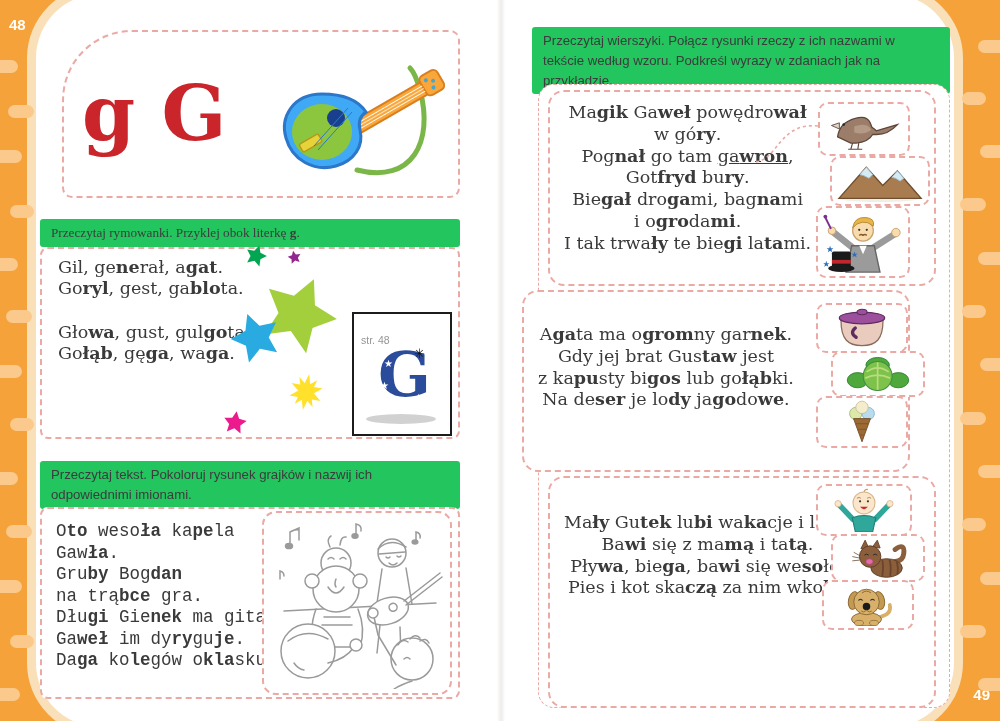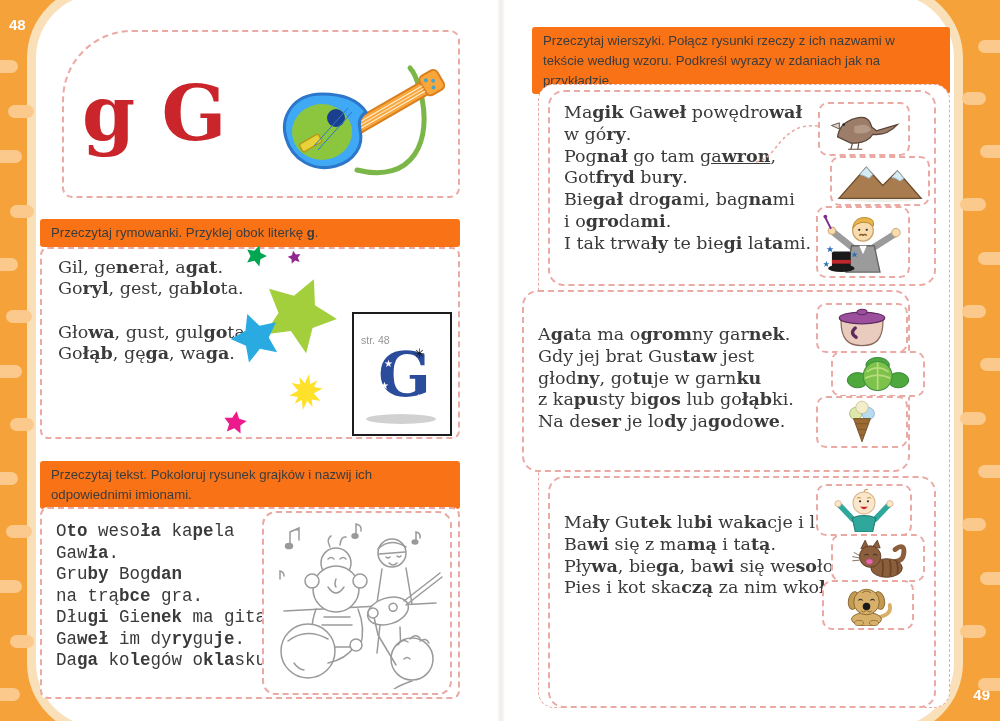--- a/index.html
+++ b/index.html
@@ -5,31 +5,31 @@
   html,body{margin:0;padding:0;}
   #stage{position:relative;width:1000px;height:721px;background:#F5A23B;overflow:hidden;
          font-family:"Liberation Sans",sans-serif;}
   .pill{position:absolute;background:#FAC98B;border-radius:8px;}
   #page{position:absolute;left:36px;top:-6px;width:918px;height:733px;background:#fff;
         border-radius:64px;box-shadow:0 0 0 9px #FAE0B8;}
   #gutter{position:absolute;left:497px;top:0;width:8px;height:721px;
           background:linear-gradient(90deg,rgba(0,0,0,0) 0%,rgba(120,90,60,.12) 50%,rgba(0,0,0,0) 100%);}
   .pgnum{position:absolute;color:#fff;font-weight:bold;font-size:15px;}
   .dashed{position:absolute;border:2px dashed #EBA9A4;border-radius:10px;background:#fff;}
-  .instr{position:absolute;background:#f97316;color:#3c3c3c;
+  .instr{position:absolute;background:#22c55e;color:#3c3c3c;
          font-size:13.2px;line-height:1.5;padding:4px 11px;border-radius:3px;}
   .serif{font-family:"DejaVu Serif","Liberation Serif",serif;color:#3a3a3a;}
   .rich-line span.b{font-weight:bold;}
   .rich-line span.u{text-decoration:underline;}
   #big-letters{position:absolute;left:82px;top:76px;font-family:"DejaVu Serif",serif;
                font-weight:bold;font-size:76px;color:#C9252B;line-height:1;}
   #rhyme-text{position:absolute;left:58px;top:257px;font-size:17.5px;line-height:20.5px;}
   #rhyme-text .rich-line:nth-child(even){margin-bottom:24px;}
   #story-text{position:absolute;left:56px;top:521px;font-size:17.5px;line-height:21.5px;font-family:Liberation Mono, monospace;}
-  .poem{font-size:17.5px;line-height:21.8px;}
+  .poem{font-size:17.5px;line-height:21.8px;text-align:center;}
   #card{position:absolute;left:352px;top:312px;width:96px;height:120px;border:2px solid #1c1c1c;background:#fff;}
   #card-label{position:absolute;left:7px;top:4px;font-size:10.5px;color:#969696;margin-top:16px;}
   #card-g{position:absolute;left:24px;top:30px;font-family:"DejaVu Serif",serif;font-weight:bold;
           font-size:62px;color:#2B4B9B;line-height:1;}
   #card-shadow{position:absolute;left:12px;bottom:10px;width:70px;height:10px;border-radius:50%;
                background:rgba(0,0,0,.18);}
   .mini-star{position:absolute;color:#fff;font-size:10px;}
   .imgbox{position:absolute;border:2px dashed #EBA9A4;border-radius:10px;background:#fff;
           display:flex;align-items:center;justify-content:center;}
   svg{display:block;}
@@ -66,21 +66,21 @@
     <path d="M60 52 C 30 52 18 76 24 96 C 30 118 52 130 74 124 C 92 119 102 104 98 88 C 96 80 98 74 104 70 C 96 58 80 52 60 52 Z" fill="#3FA9F5" stroke="#2C77C9" stroke-width="3"></path>
     <ellipse cx="60" cy="90" rx="30" ry="28" fill="#8CC63F"></ellipse>
     <circle cx="74" cy="76" r="9" fill="#1B3F8F"></circle>
     <g transform="rotate(-30 48 102)">
         <rect x="38" y="97" width="22" height="9" rx="2" fill="#E8D23A" stroke="#B39B18" stroke-width="1.5"></rect>
       </g>
     <line x1="52" y1="104" x2="86" y2="66" stroke="#2C77C9" stroke-width="1"></line>
     <line x1="56" y1="108" x2="90" y2="70" stroke="#2C77C9" stroke-width="1"></line>
   </svg>
 
-  <div class="instr" style="left:40px;top:219px;width:398px;">
+  <div class="instr" style="left:40px;top:219px;width:398px;font-family:Liberation Serif, serif;">
     <span class="rich-line"><span>Przeczytaj rymowanki. Przyklej obok literkę </span><span class="b">g</span><span>.</span></span>
   </div>
 
   <div class="dashed" style="left:40px;top:247px;width:416px;height:188px;border-radius:8px;"></div>
   <div id="rhyme-text" class="serif">
       <div class="rich-line"><span>Gil, ge</span><span class="b">ne</span><span>rał, a</span><span class="b">gat</span><span>.</span></div>
       <div class="rich-line"><span>Go</span><span class="b">ryl</span><span>, gest, ga</span><span class="b">blo</span><span>ta.</span></div>
       <div class="rich-line"><span>Gło</span><span class="b">wa</span><span>, gust, gul</span><span class="b">go</span><span>ta.</span></div>
       <div class="rich-line"><span>Go</span><span class="b">łąb</span><span>, gę</span><span class="b">ga</span><span>, wa</span><span class="b">ga</span><span>.</span></div>
     </div>
@@ -190,21 +190,20 @@
         <div class="rich-line"><span>Bie</span><span class="b">gał</span><span> dro</span><span class="b">ga</span><span>mi, bag</span><span class="b">na</span><span>mi</span></div>
         <div class="rich-line"><span>i o</span><span class="b">gro</span><span>da</span><span class="b">mi</span><span>.</span></div>
         <div class="rich-line"><span>I tak trwa</span><span class="b">ły</span><span> te bie</span><span class="b">gi</span><span> la</span><span class="b">ta</span><span>mi.</span></div>
       </div>
   </div>
 
   <div class="dashed" style="left:522px;top:290px;width:384px;height:178px;border-radius:16px;">
     <div class="serif poem" style="position:absolute;left:14px;top:32px;">
         <div class="rich-line"><span>A</span><span class="b">ga</span><span>ta ma o</span><span class="b">grom</span><span>ny gar</span><span class="b">nek</span><span>.</span></div>
         <div class="rich-line"><span>Gdy jej brat Gus</span><span class="b">taw</span><span> jest</span></div>
-        <div class="rich-line"><span>głod</span><span class="b">ny</span><span>, go</span><span class="b">tu</span><span>je w garn</span><span class="b">ku</span></div>
         <div class="rich-line"><span>z ka</span><span class="b">pu</span><span>sty bi</span><span class="b">gos</span><span> lub go</span><span class="b">łąb</span><span>ki.</span></div>
         <div class="rich-line"><span>Na de</span><span class="b">ser</span><span> je lo</span><span class="b">dy</span><span> ja</span><span class="b">go</span><span>do</span><span class="b">we</span><span>.</span></div>
       </div>
   </div>
 
   <div class="dashed" style="left:548px;top:476px;width:384px;height:228px;border-radius:16px;">
     <div class="serif poem" style="position:absolute;left:14px;top:34px;">
         <div class="rich-line"><span>Ma</span><span class="b">ły</span><span> Gu</span><span class="b">tek</span><span> lu</span><span class="b">bi</span><span> wa</span><span class="b">ka</span><span>cje i la</span><span class="b">to</span><span>.</span></div>
         <div class="rich-line"><span>Ba</span><span class="b">wi</span><span> się z ma</span><span class="b">mą</span><span> i ta</span><span class="b">tą</span><span>.</span></div>
         <div class="rich-line"><span>Pły</span><span class="b">wa</span><span>, bie</span><span class="b">ga</span><span>, ba</span><span class="b">wi</span><span> się we</span><span class="b">so</span><span>ło.</span></div>

